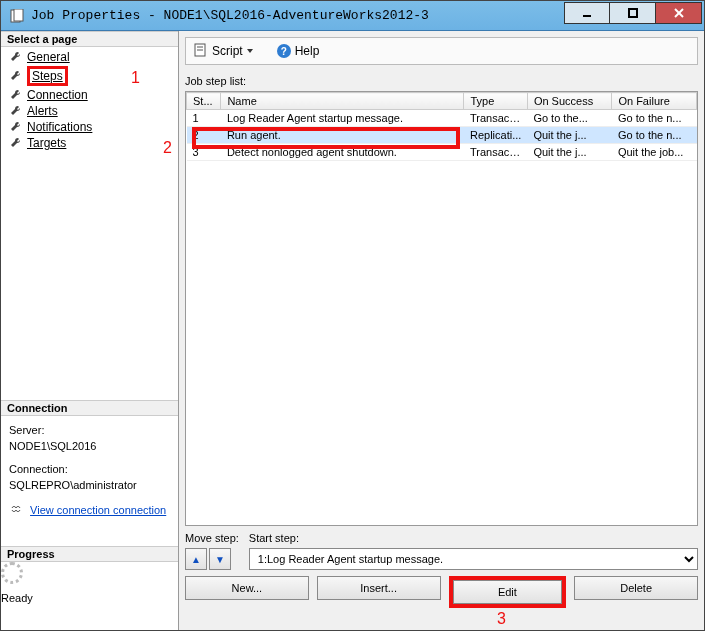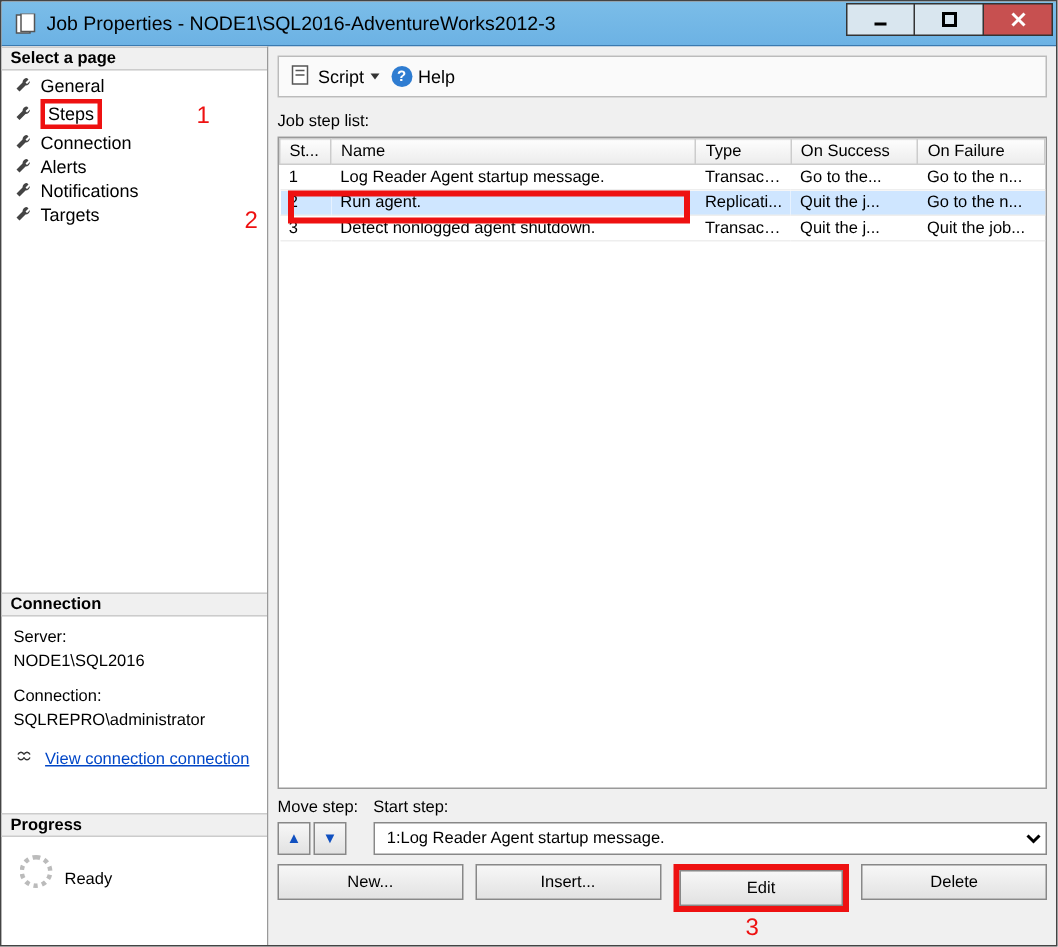--- a/index.html
+++ b/index.html
@@ -17,20 +17,21 @@
   
   .titlebar {
     background: linear-gradient(#7bbde8,#6cb2e4);
     height: 30px;
     display: flex;
     align-items: center;
     padding: 0 2px 0 8px;
     color: #000;
     font-size: 13px;
     border-bottom: 1px solid #3a7ab0;
+    font-family: Liberation Mono, monospace;
   }
   .titlebar .icon-doc {
     width: 16px; height:16px; margin-right:6px;
     display:flex; align-items:center; justify-content:center;
   }
   .titlebar .spacer { flex:1; }
   .winbtn {
     width: 46px; height:22px; border:1px solid #333; background:#d9e6ef;
     display:flex; align-items:center; justify-content:center; margin-top:-6px;
     font-weight:bold;
@@ -74,31 +75,31 @@
   }
   .redbox-steps {
     border:3px solid #e11; padding:0 2px;
   }
   .callout-num { color:#e11; font-size:16px; font-weight:500; position:absolute; }
   .connection-body { padding:6px 8px; font-size:11px; line-height:1.5; }
   .conn-label { }
   .conn-val { }
   .connlink { color:#0046c7; text-decoration:underline; cursor:pointer; }
   .connicon { display:inline-block; width:14px; vertical-align:middle; margin-right:4px;}
-  .progress-body { padding:12px; display:flex; align-items:flex-end; gap:8px; font-size:11px;}
+  .progress-body { padding:0; display:flex; align-items:flex-start; gap:8px; font-size:11px;flex-direction:column;}
   .progress-ring {
      width:22px;height:22px;border:3px dotted #bbb; border-radius:50%;
   }
   .leftflex { flex:1; overflow:auto; }
   
   .toolbar {
     border:1px solid #bbb;
     background:#fafafa;
     height:28px;
-    display:flex; align-items:center; gap:8px; padding:0 8px;
+    display:flex; align-items:center; gap:24px; padding:0 8px;
     margin-bottom:10px;
   }
   .tb-btn { display:flex; align-items:center; gap:4px; cursor:default; }
   .tb-drop { width:0;height:0;border-left:3px solid transparent;border-right:3px solid transparent;border-top:4px solid #333;}
   .helpicon { width:14px;height:14px;background:#2e7cd1;color:#fff;border-radius:50%;display:flex;align-items:center;justify-content:center;font-size:10px;font-weight:bold;}
   .lbl { font-size:11px; margin-bottom:4px; display:block;}
   .grid-wrap {
     background:#fff;
     border:1px solid #999;
     flex:1;
@@ -186,21 +187,21 @@
         </svg>
       </div>
   </div>
 </div>
 
 <div class="content">
 
   <div class="leftpanel">
     <div class="section-head">Select a page</div>
     <div class="leftflex">
-      <div class="pagelist" style="position:relative;">
+      <div class="pagelist" style="position:relative;text-decoration:underline;">
         <div class="pageitem">
           <span class="wrenchicon">
               <svg width="14" height="14">
                 <path d="M9 2a3 3 0 0 0-3 3l-4 4 2 2 4-4a3 3 0 0 0 3-3l-2 2-1-1 2-2z" fill="#444"></path>
               </svg>
             </span>
           <span>General</span>
         </div>
         <div class="pageitem">
           <span class="wrenchicon">

